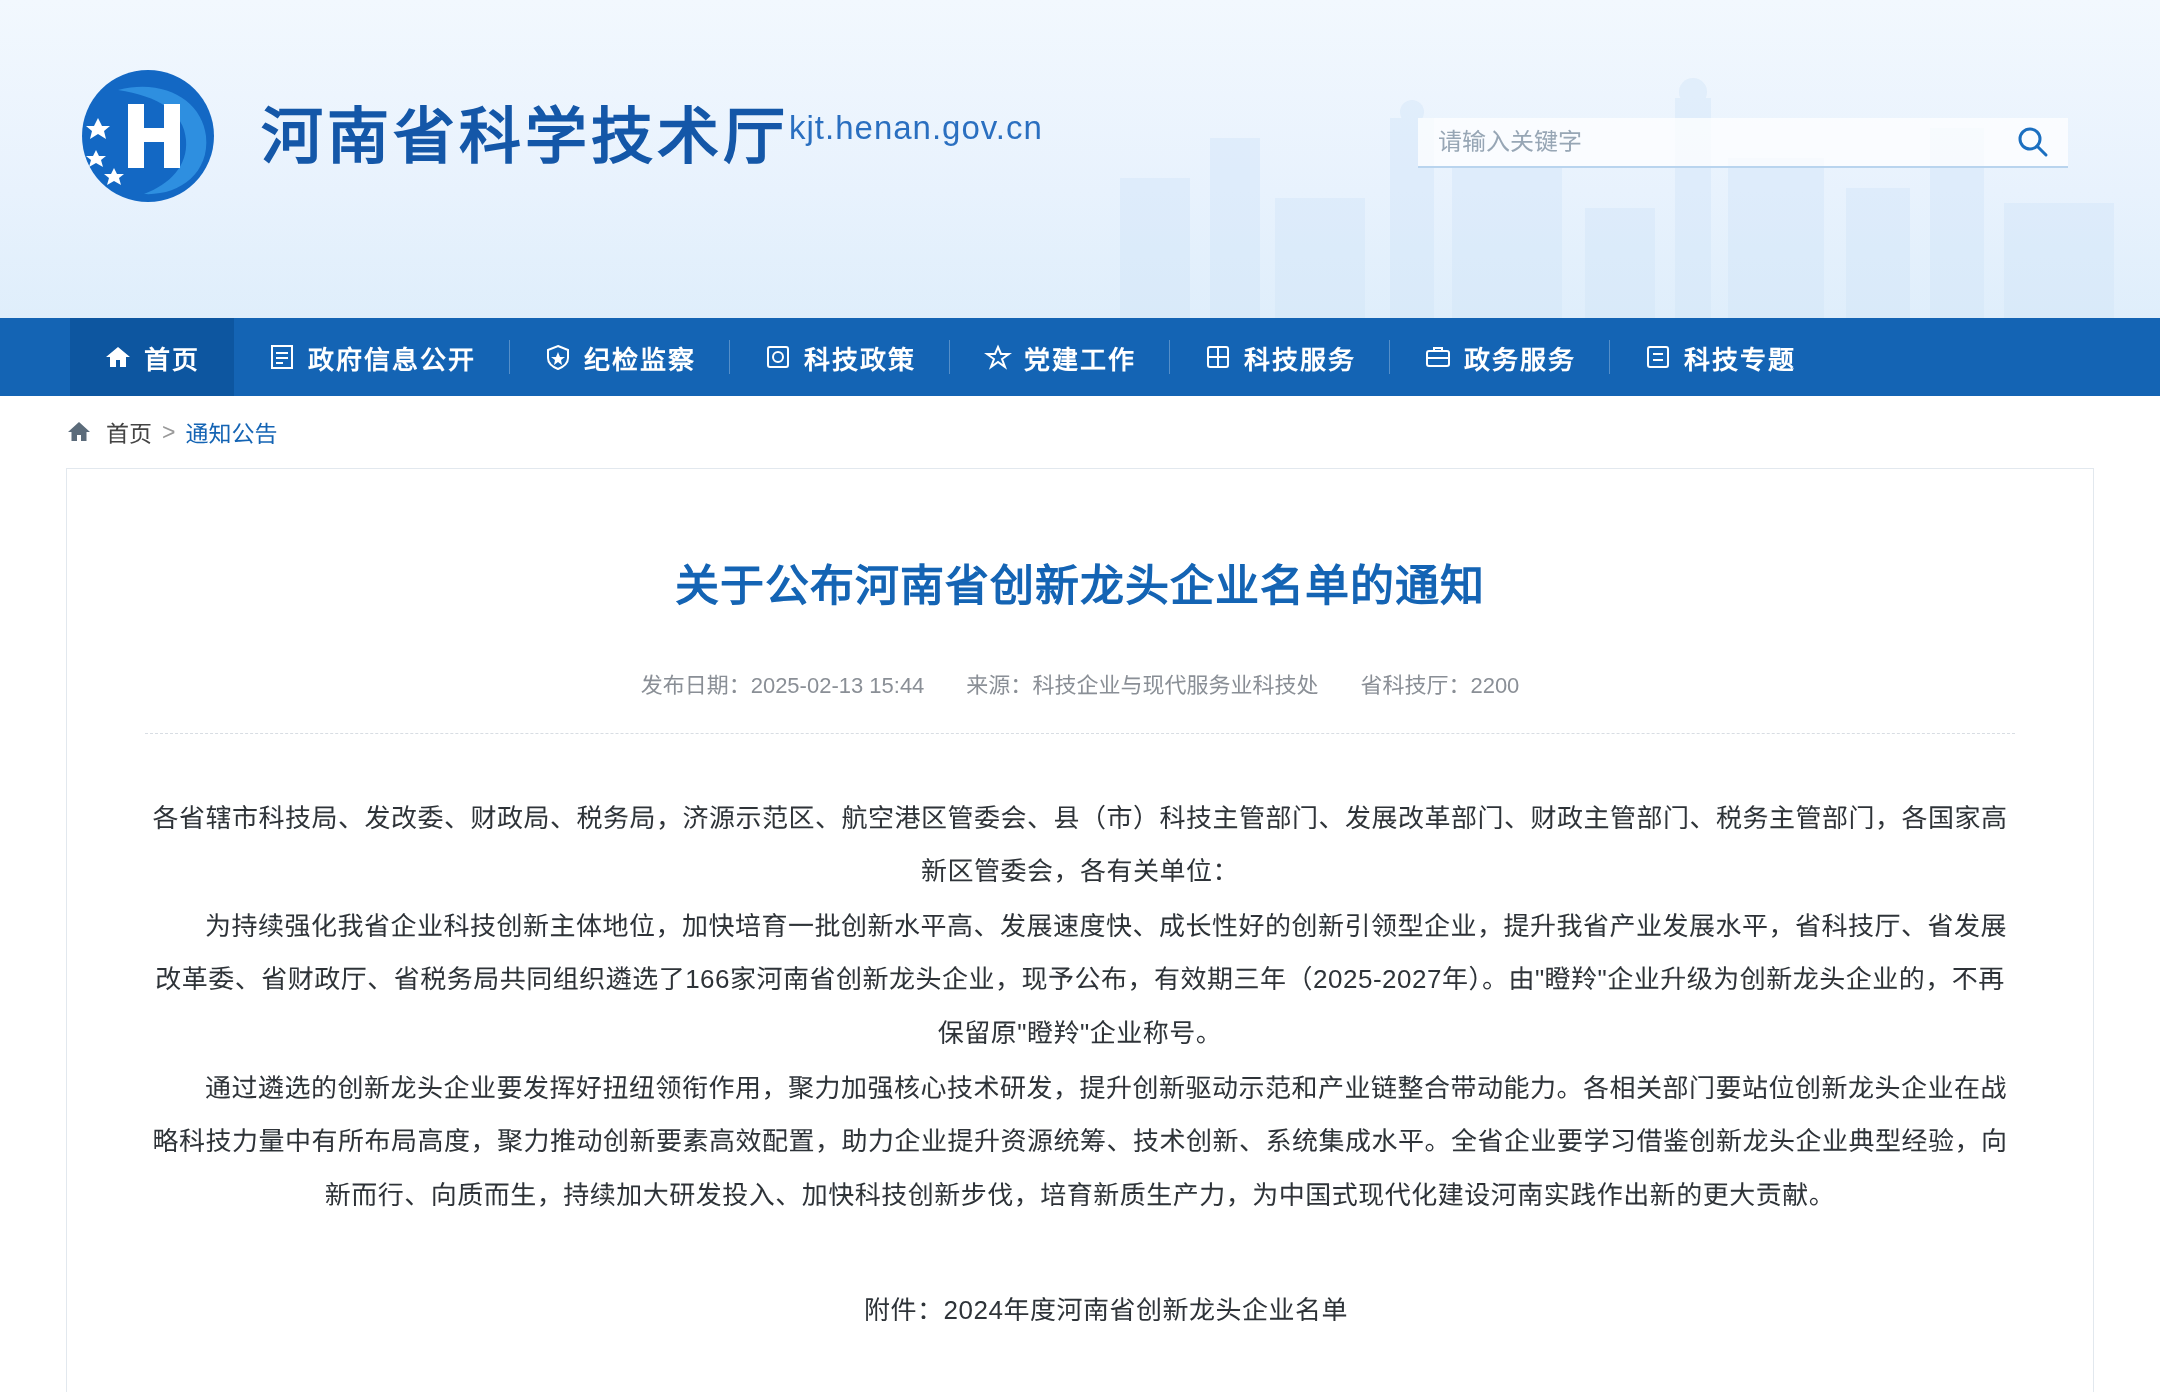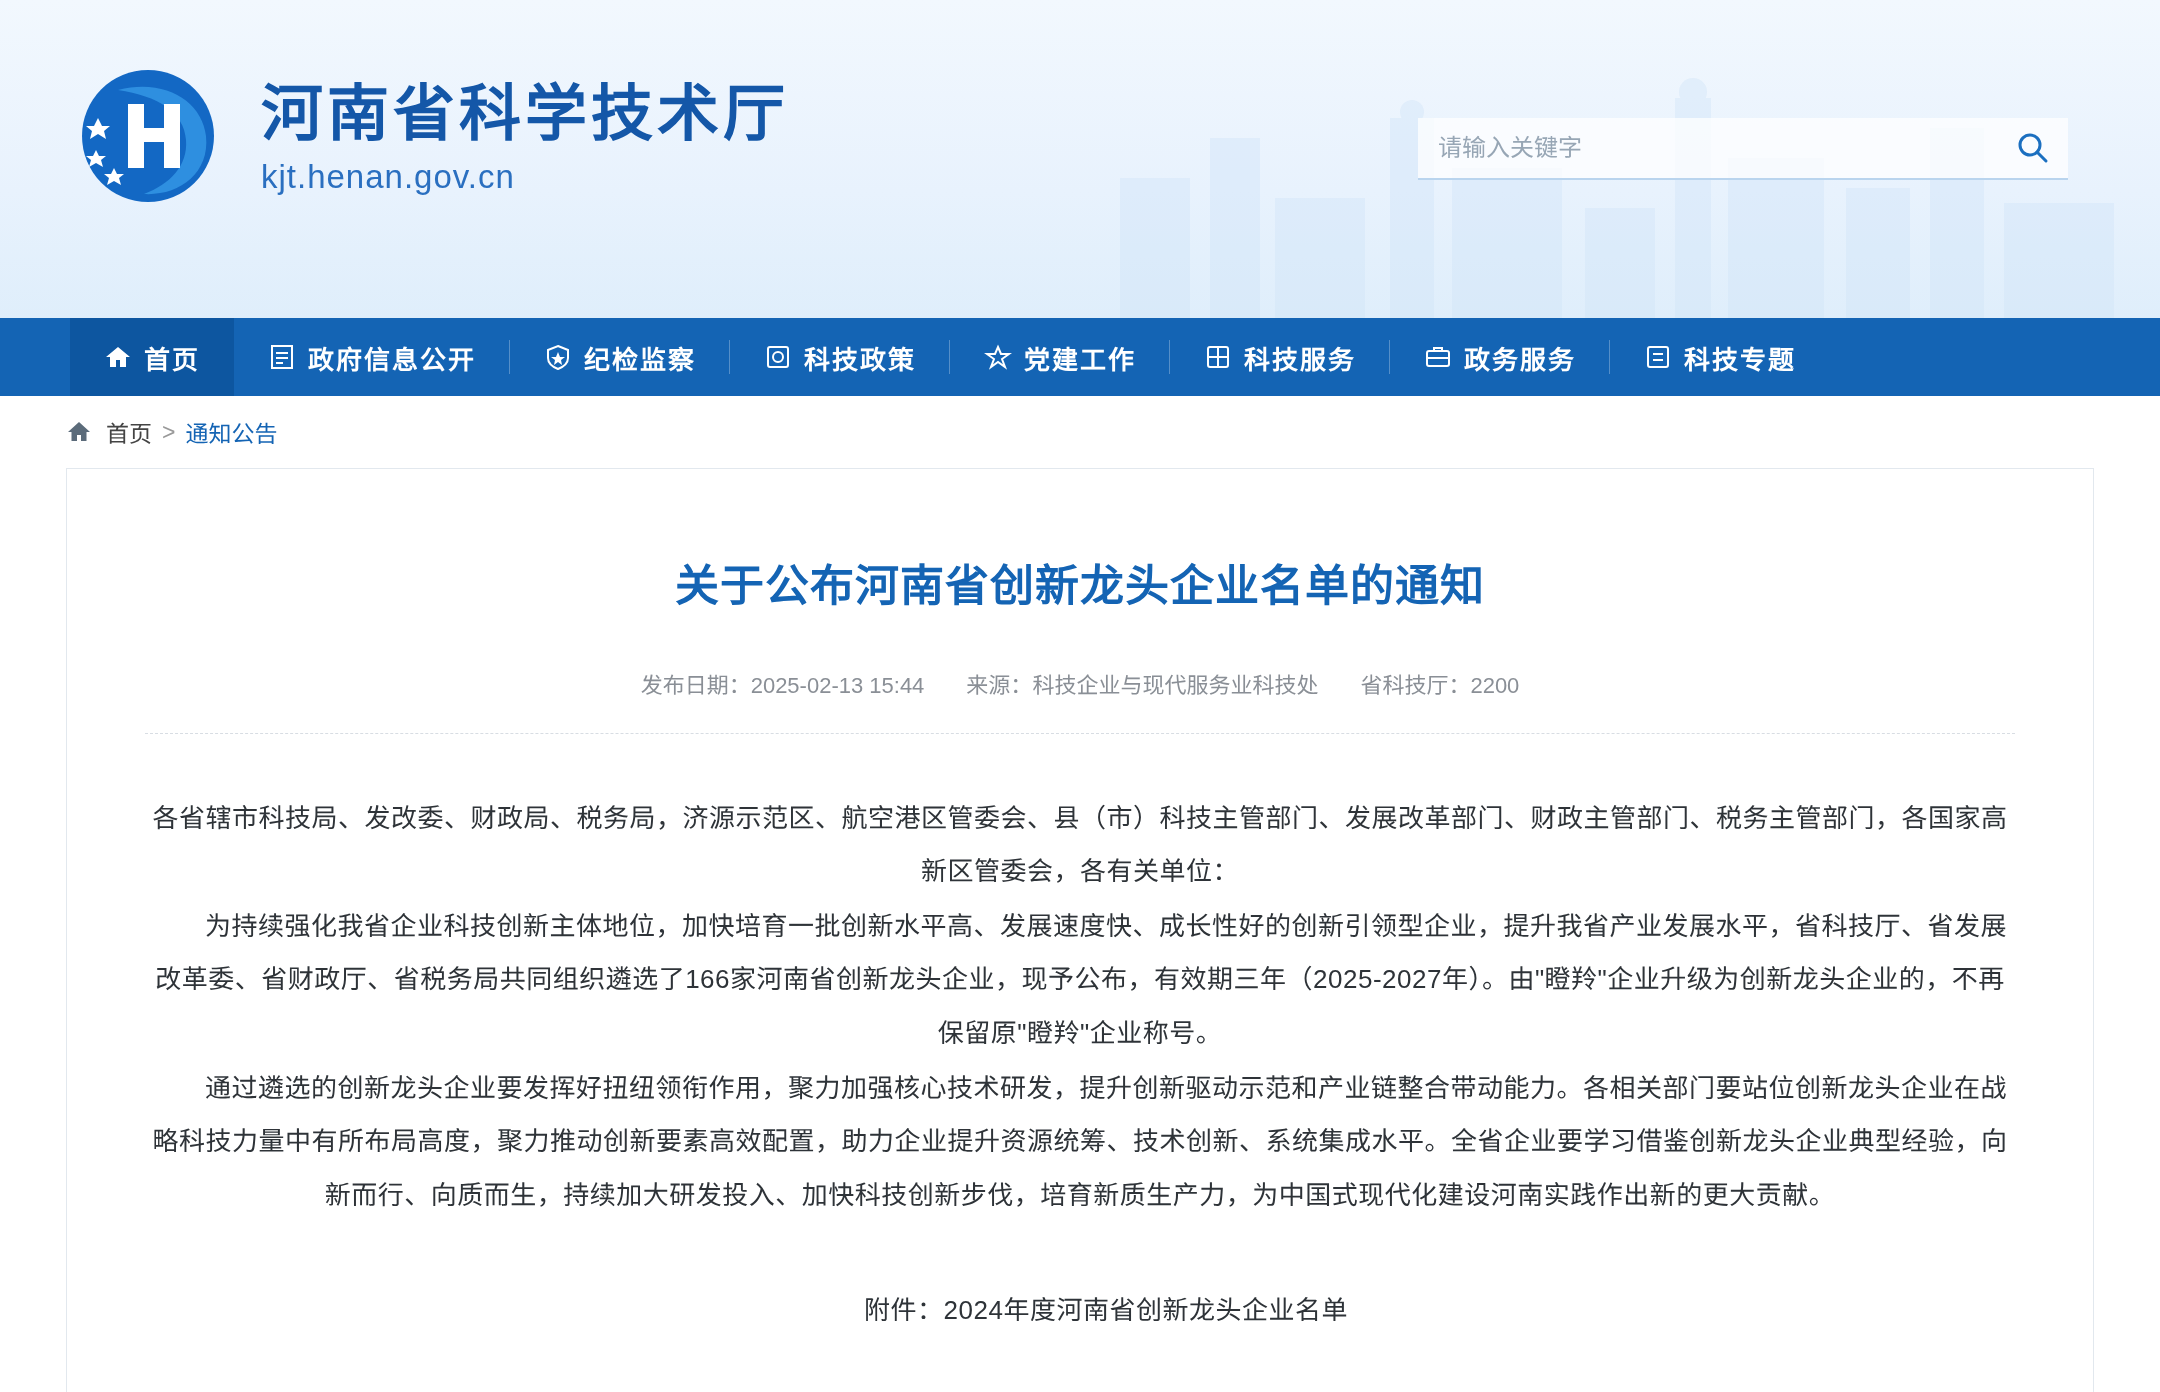--- a/index.html
+++ b/index.html
@@ -25,21 +25,21 @@
     opacity: .55;
   }
   .logo-wrap {
     position: absolute;
     left: 70px; top: 62px;
     display: flex;
     align-items: center;
     gap: 26px;
   }
   .logo-mark { width: 165px; height: 150px; }
-  .logo-text { display: flex; flex-direction: column; justify-content: center; }
+  .logo-text { display: flex; justify-content: center; }
   .logo-title {
     font-size: 62px;
     font-weight: 700;
     color: #1457a8;
     letter-spacing: 4px;
     line-height: 1.15;
   }
   .logo-url {
     margin-top: 8px;
     font-size: 33px;
@@ -68,21 +68,21 @@
     padding: 14px 30px;
     border: none;
     cursor: pointer;
     letter-spacing: 2px;
   }
 
   .search-box {
     position: absolute;
     right: 92px; top: 118px;
     width: 650px;
-    height: 62px;
+    height: 50px;
     background: rgba(255,255,255,.75);
     border-bottom: 2px solid #b9d4ee;
     display: flex;
     align-items: center;
   }
   .search-input {
     flex: 1;
     height: 100%;
     border: none;
     outline: none;

